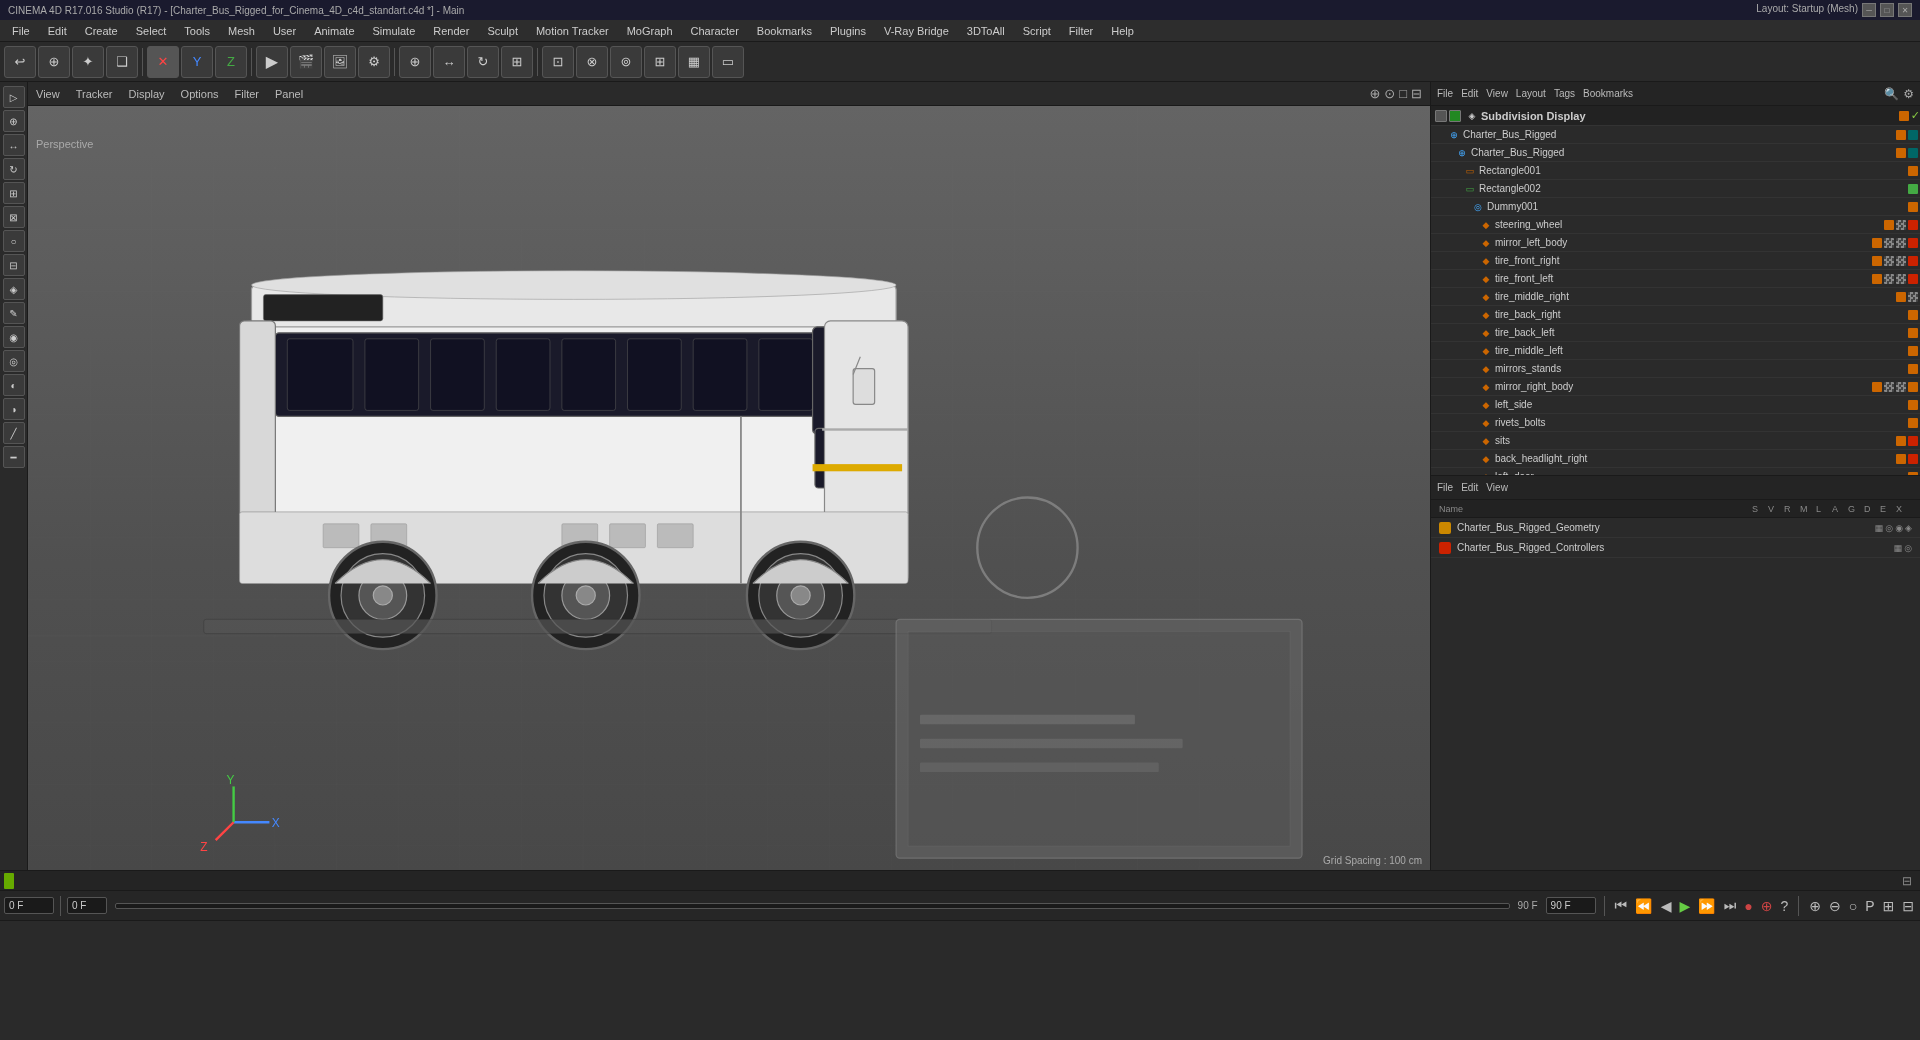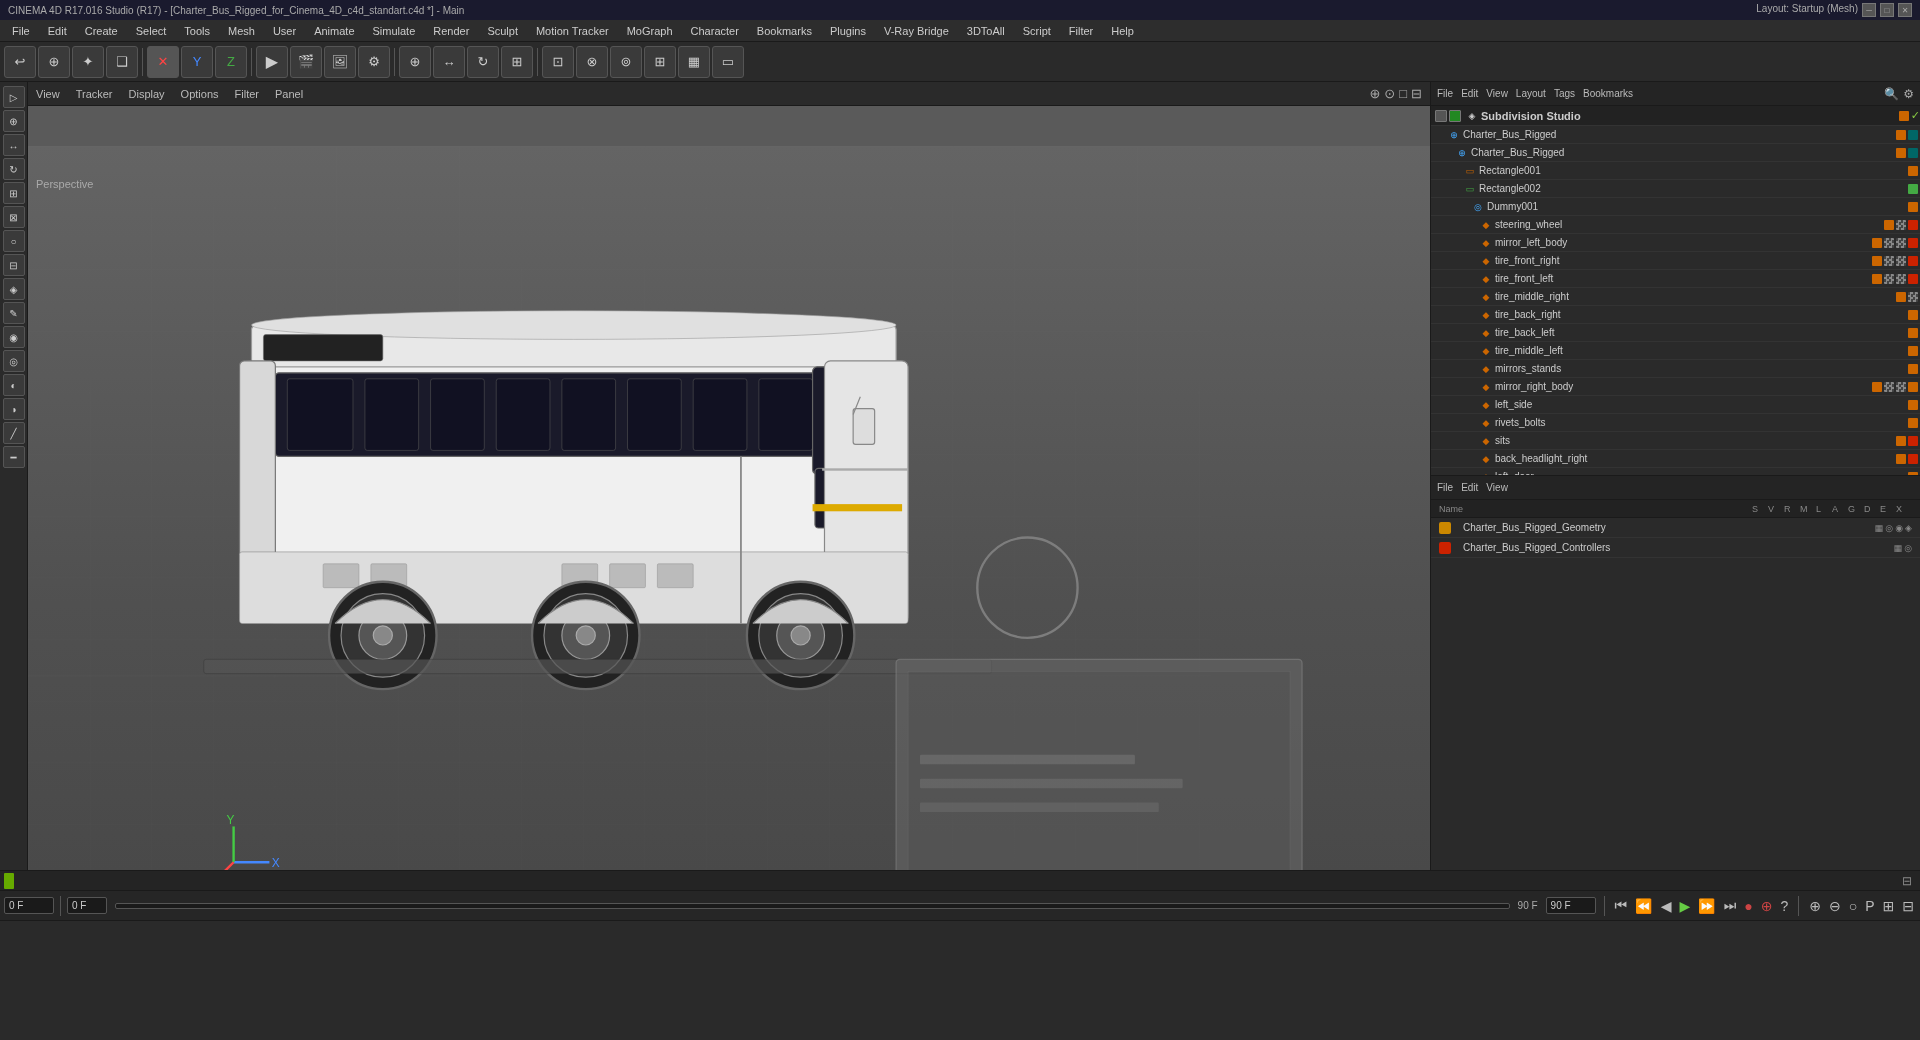--- a/index.html
+++ b/index.html
@@ -135,21 +135,20 @@
       font-size: 11px;
     }
 
     
     #viewport-canvas {
       width: 100%;
       height: calc(100% - 24px);
       background: linear-gradient(180deg, #646464 0%, #505050 60%, #484848 100%);
       position: relative;
       overflow: hidden;
-      margin-top: 40px;
     }
 
     
     .grid-lines {
       position: absolute;
       bottom: 0; left: 0; right: 0;
       height: 100%;
       opacity: 0.3;
     }
 
@@ -233,21 +232,21 @@
       gap: 8px;
     }
 
     .scene-item {
       height: 20px;
       display: flex;
       align-items: center;
       padding: 0 8px;
       border-bottom: 1px solid #333;
       cursor: pointer;
-      gap: 12px;
+      gap: 6px;
     }
     .scene-color-box { width: 12px; height: 12px; border-radius: 2px; }
     .scene-item-label { font-size: 10px; flex: 1; }
     .scene-item-icons { display: flex; gap: 2px; }
 
     
     #timeline-area {
       height: 170px;
       background: #2a2a2a;
       border-top: 1px solid #1a1a1a;
@@ -573,21 +572,21 @@
           <span style="color:#aaa;font-size:12px;">⚙</span>
         </div>
       </div>
 
       <div id="object-tree">
 
         <div class="tree-item tree-top-row" style="padding-left:4px;">
           <div class="sm-check" style="margin-right:2px;"></div>
           <div class="sm-check green" style="margin-right:4px;"></div>
           <span class="tree-icon">◈</span>
-          <span class="tree-label subdivision-label">Subdivision Studio</span>
+          <span class="tree-label subdivision-label">Subdivision Display</span>
           <div class="tree-dots">
             <div class="color-dot color-dot-orange"></div>
           </div>
           <span class="check-icon">✓</span>
         </div>
 
         <div class="tree-item" style="padding-left:16px;">
           <span class="tree-icon" style="color:#44aaff;">⊕</span>
           <span class="tree-label">Charter_Bus_Rigged</span>
           <div class="tree-dots">

